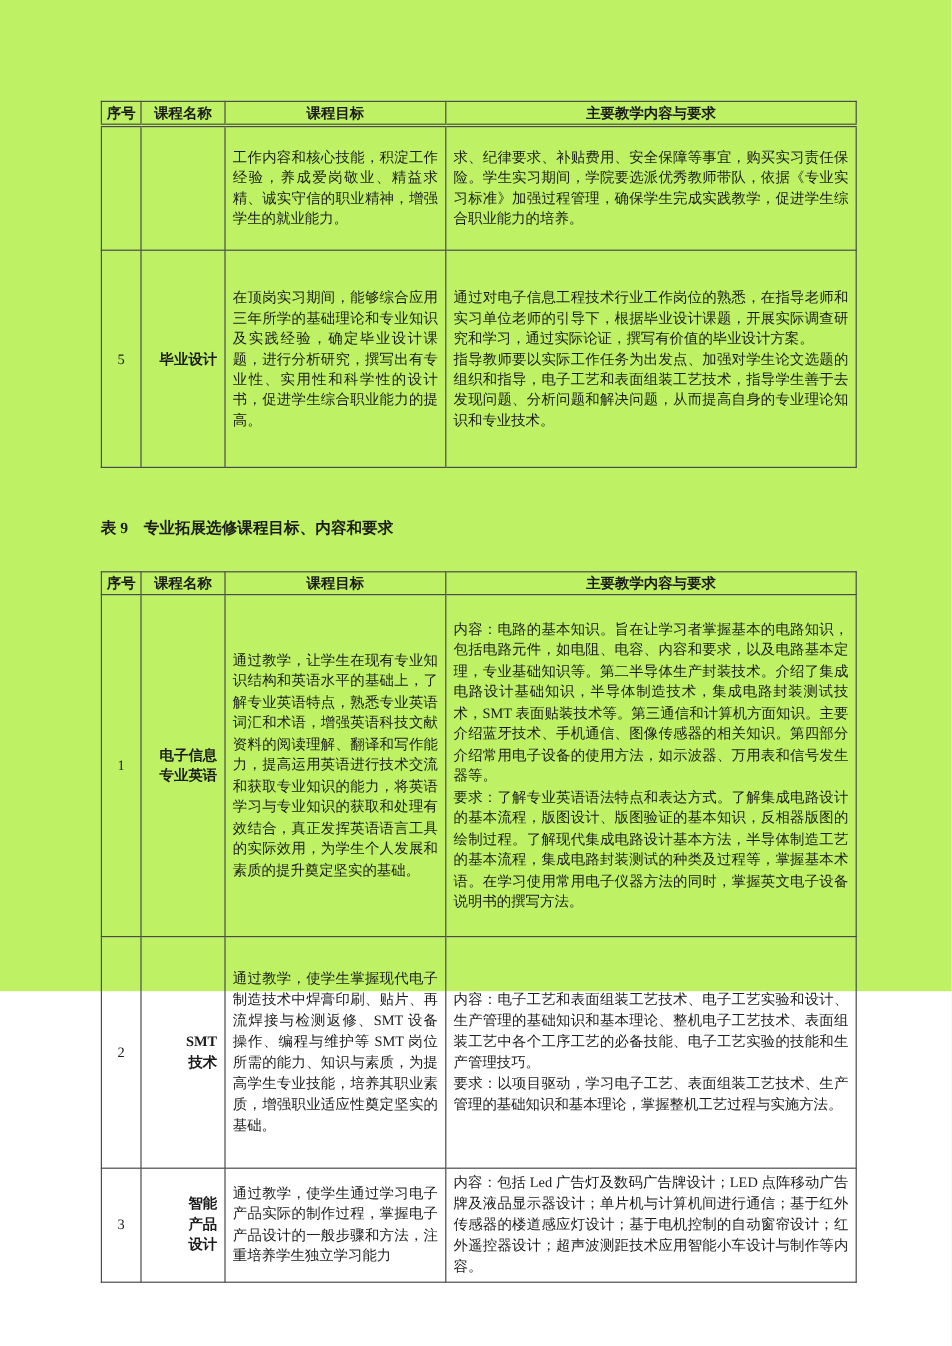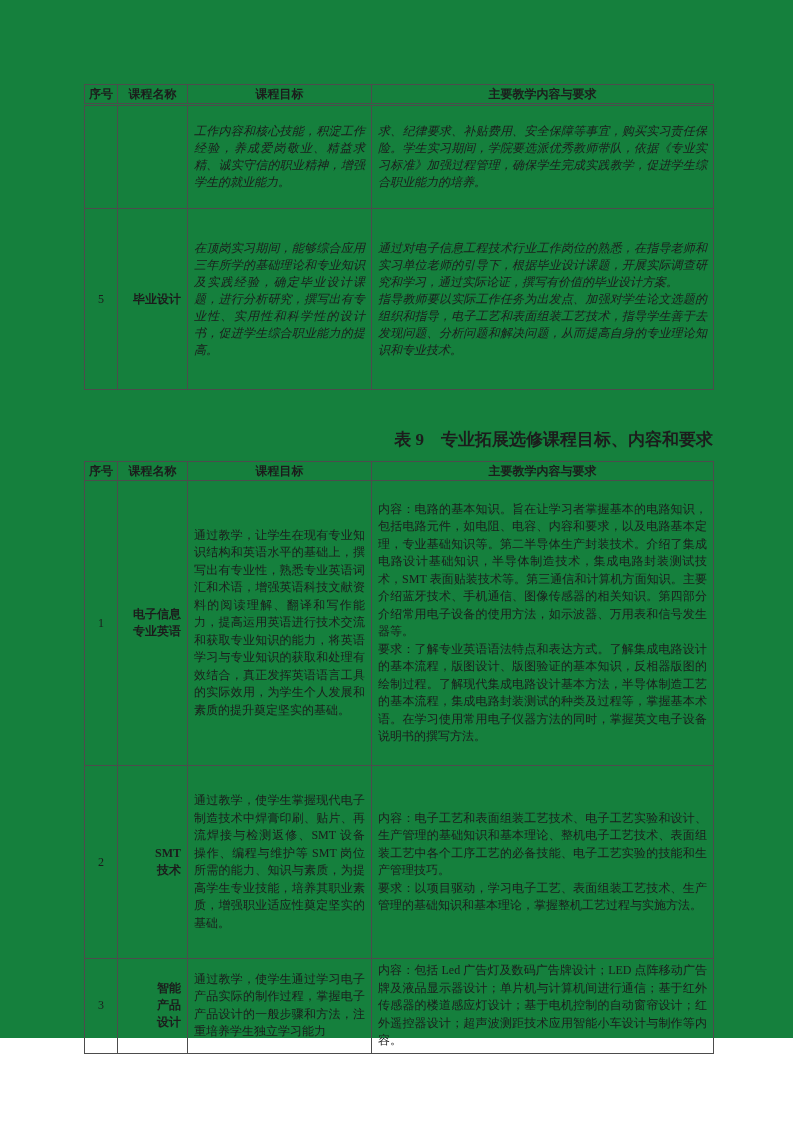--- a/index.html
+++ b/index.html
@@ -3,21 +3,21 @@
 <meta charset="utf-8">
 <style>
   * { margin: 0; padding: 0; box-sizing: border-box; }
   html, body { width: 793px; background: #ffffff; }
   body {
     height: 1122px;
     overflow: hidden;
     font-family: "Liberation Serif", "DejaVu Serif", serif;
     color: #1c1c1c;
   }
-  .page { position: relative; width: 793px; height: 1038px; background: #15803d; padding-left: 44px; }
+  .page { position: relative; width: 793px; height: 826px; background: #bef264; padding-left: 44px; }
   .content { position: absolute; left: 84px; top: 84px; width: 629px; }
 
   table { border-collapse: collapse; table-layout: fixed; width: 629px; }
   th, td {
     border: 1px solid #4c4c4c;
     font-size: 12px;
     vertical-align: middle;
     overflow: hidden;
   }
   th {
@@ -27,36 +27,36 @@
     height: 20px;
     line-height: 16px;
   }
   
   .t1 thead th { border-bottom: 3px double #4c4c4c; }
 
   td { padding: 3px 6px; }
   .c-no   { text-align: center; }
   .c-name { text-align: right; font-weight: bold; line-height: 17px; }
   .cell-text { text-align: justify; }
-  .t1 .cell-text { line-height: 17px; font-style: italic; }
+  .t1 .cell-text { line-height: 17px; }
   .t2 .cell-text { line-height: 17.5px; }
 
   .row-a  { height: 104px; }
   .row-b  { height: 181px; }
   .t2 th  { height: 19px; }
   .row-c1 { height: 285px; }
   .row-c2 { height: 193px; }
   .row-c3 { height: 87px; }
 
   .tbl-title {
     margin-top: 41px;
-    margin-bottom: 12px;
-    text-align: right;
+    margin-bottom: 27px;
+    text-align: left;
     font-weight: bold;
-    font-size: 17px;
+    font-size: 13px;
     line-height: 18px;
   }
 </style>
 </head>
 <body>
 
 <div class="page">
   <div class="content">
 
     <table class="t1">
@@ -117,21 +117,21 @@
         </tr>
       </thead>
       <tbody>
         <tr class="row-c1">
           <td class="c-no">1</td>
           <td class="c-name">
             <div>电子信息</div>
             <div>专业英语</div>
           </td>
           <td>
-            <div class="cell-text">通过教学，让学生在现有专业知识结构和英语水平的基础上，撰写出有专业性，熟悉专业英语词汇和术语，增强英语科技文献资料的阅读理解、翻译和写作能力，提高运用英语进行技术交流和获取专业知识的能力，将英语学习与专业知识的获取和处理有效结合，真正发挥英语语言工具的实际效用，为学生个人发展和素质的提升奠定坚实的基础。</div>
+            <div class="cell-text">通过教学，让学生在现有专业知识结构和英语水平的基础上，了解专业英语特点，熟悉专业英语词汇和术语，增强英语科技文献资料的阅读理解、翻译和写作能力，提高运用英语进行技术交流和获取专业知识的能力，将英语学习与专业知识的获取和处理有效结合，真正发挥英语语言工具的实际效用，为学生个人发展和素质的提升奠定坚实的基础。</div>
           </td>
           <td>
             <div class="cell-text">内容：电路的基本知识。旨在让学习者掌握基本的电路知识，包括电路元件，如电阻、电容、内容和要求，以及电路基本定理，专业基础知识等。第二半导体生产封装技术。介绍了集成电路设计基础知识，半导体制造技术，集成电路封装测试技术，SMT 表面贴装技术等。第三通信和计算机方面知识。主要介绍蓝牙技术、手机通信、图像传感器的相关知识。第四部分介绍常用电子设备的使用方法，如示波器、万用表和信号发生器等。</div>
             <div class="cell-text">要求：了解专业英语语法特点和表达方式。了解集成电路设计的基本流程，版图设计、版图验证的基本知识，反相器版图的绘制过程。了解现代集成电路设计基本方法，半导体制造工艺的基本流程，集成电路封装测试的种类及过程等，掌握基本术语。在学习使用常用电子仪器方法的同时，掌握英文电子设备说明书的撰写方法。</div>
           </td>
         </tr>
         <tr class="row-c2">
           <td class="c-no">2</td>
           <td class="c-name">
             <div>SMT</div>

